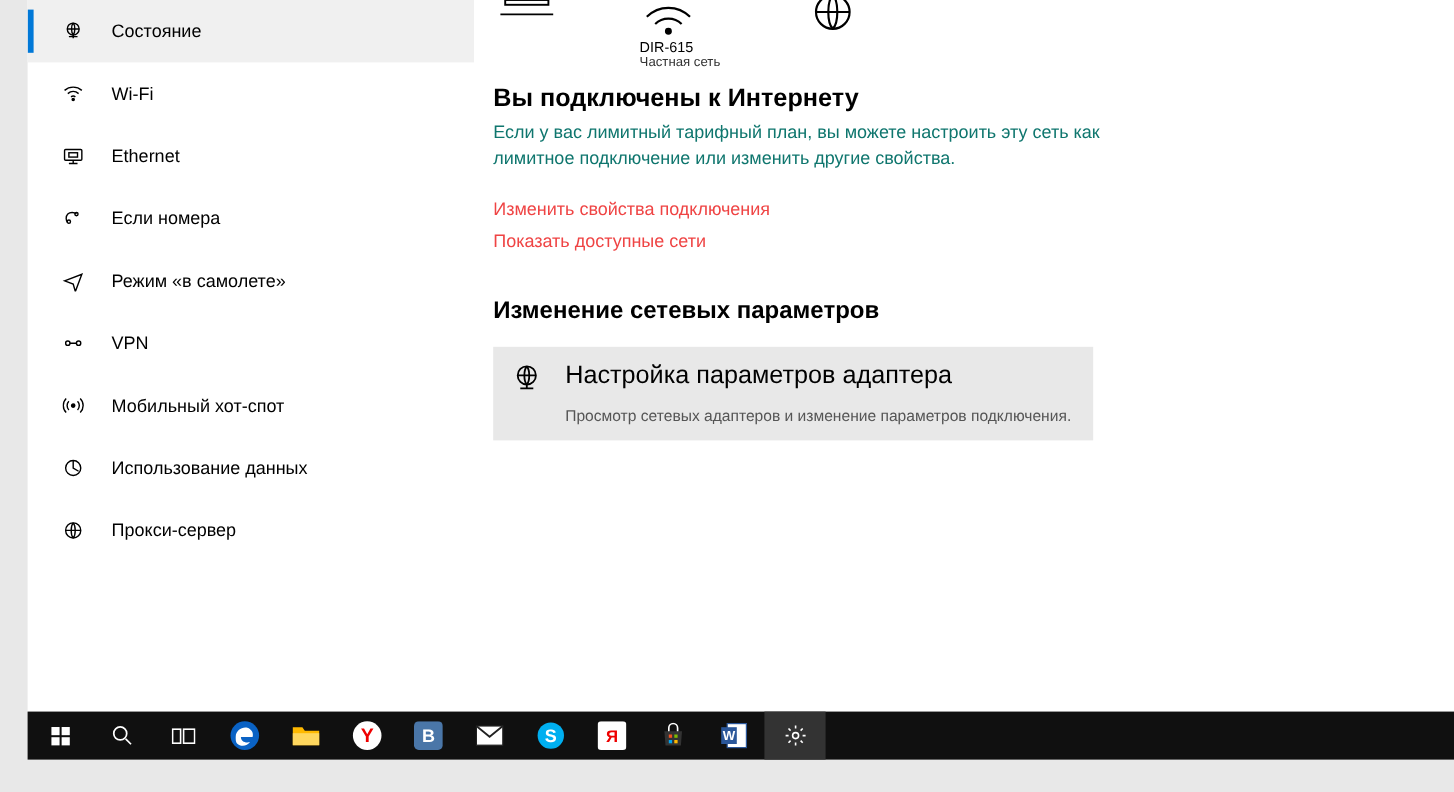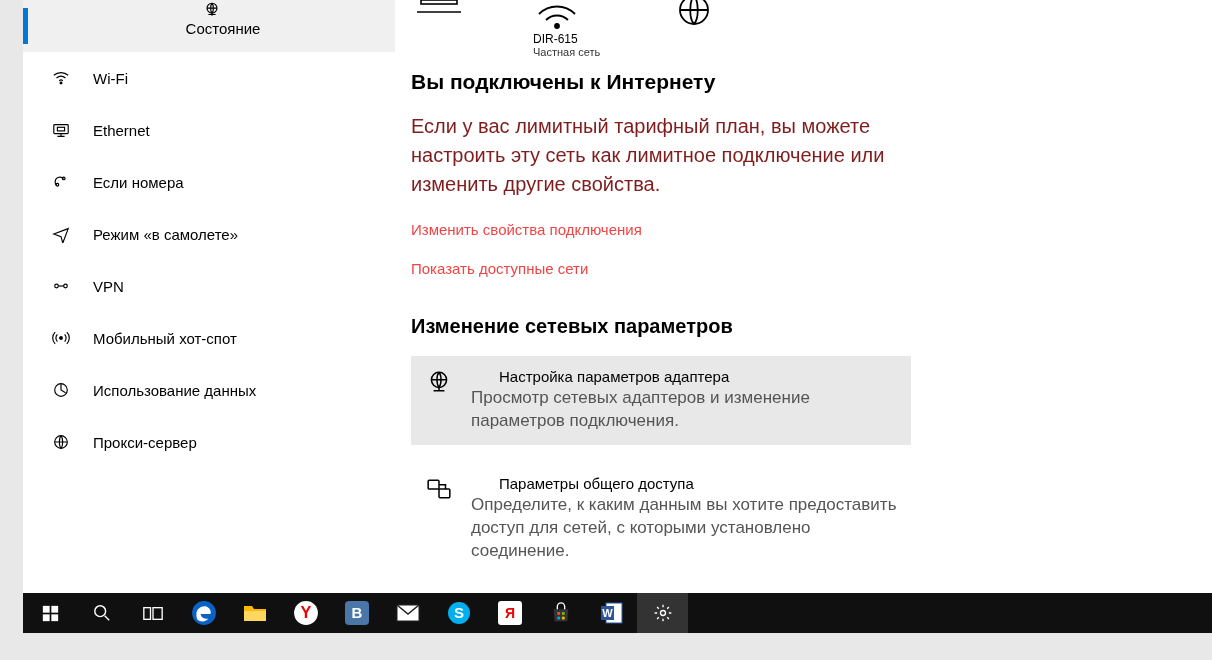--- a/index.html
+++ b/index.html
@@ -39,21 +39,21 @@
   }
   .side-item.selected::before {
     content: "";
     position: absolute;
     left: 0;
     top: 8px;
     bottom: 8px;
     width: 5px;
     background: #0078d7;
   }
-  .side-item.selected { background: #f0f0f0; flex-direction: column; }
+  .side-item.selected { background: #f0f0f0; }
   .side-icon {
     width: 20px;
     height: 20px;
     margin-right: 22px;
     display: inline-flex;
     align-items: center;
     justify-content: center;
     color: #000;
   }
   .main {
@@ -65,37 +65,37 @@
     display: flex;
     align-items: flex-start;
     gap: 70px;
     padding-left: 4px;
   }
   .net-icon-col { display:flex; flex-direction:column; }
   .net-icon-svg { width:48px; height:30px; }
   .net-name { font-size:12px; margin-top:2px; }
   .net-sub { font-size:11px; color:#333; }
   .h1 { font-size:21px; font-weight:600; margin-top:12px; }
-  .ptext { font-size:20px; color:#7f1d1d; margin-top:18px; line-height:1.45; max-width:540px; }
+  .ptext { font-size:15px; color:#0f766e; margin-top:6px; line-height:1.45; max-width:540px; }
   .link { color:#ef4444; font-size:15px; margin-top:22px; display:block; cursor:pointer; }
-  .link + .link { margin-top:22px; }
+  .link + .link { margin-top:10px; }
   .h2 { font-size:20px; font-weight:600; margin-top:38px; }
   .opt {
     display:flex;
     align-items:flex-start;
     gap:18px;
     padding:12px 14px;
     margin-top:18px;
     max-width:500px;
     cursor:pointer;
   }
   .opt.hover { background:#e8e8e8; }
   .opt-icon { width:28px; height:28px; flex-shrink:0; display:flex; align-items:center; justify-content:center; }
-  .opt-title { font-size:15px;margin-left:28px; }
-  .opt-desc { font-size:17px; color:#555; margin-top:2px; line-height:1.35; }
+  .opt-title { font-size:21px; }
+  .opt-desc { font-size:13px; color:#555; margin-top:13px; line-height:1.35; }
 
   .taskbar {
     position:absolute;
     left:23px; right:0; top:593px; height:40px;
     background:#101010;
     display:flex;
     align-items:center;
     padding-left:2px;
   }
   .tb-item {
@@ -244,33 +244,20 @@
             <path d="M5 10h14M12 3c2.5 3 2.5 11 0 14M12 3c-2.5 3-2.5 11 0 14"></path>
             <path d="M7 20h10M12 17v3"></path>
           </svg>
       </span>
       <div>
         <div class="opt-title">Настройка параметров адаптера</div>
         <div class="opt-desc">Просмотр сетевых адаптеров и изменение параметров подключения.</div>
       </div>
     </div>
 
-    <div class="opt">
-      <span class="opt-icon">
-        <svg viewBox="0 0 24 24" width="26" height="26" fill="none" stroke="#000" stroke-width="1.4">
-            <rect x="2" y="4" width="10" height="8" rx="1"></rect>
-            <rect x="12" y="12" width="10" height="8" rx="1"></rect>
-            <path d="M12 8h6v4"></path>
-          </svg>
-      </span>
-      <div>
-        <div class="opt-title">Параметры общего доступа</div>
-        <div class="opt-desc">Определите, к каким данным вы хотите предоставить доступ для сетей, с которыми установлено соединение.</div>
-      </div>
-    </div>
 
   </div>
 </div>
 
 <div class="taskbar">
   <div class="tb-item">
     <svg viewBox="0 0 20 20" width="17" height="17" fill="#fff">
         <rect x="1" y="1" width="8" height="8"></rect>
         <rect x="11" y="1" width="8" height="8"></rect>
         <rect x="1" y="11" width="8" height="8"></rect>

